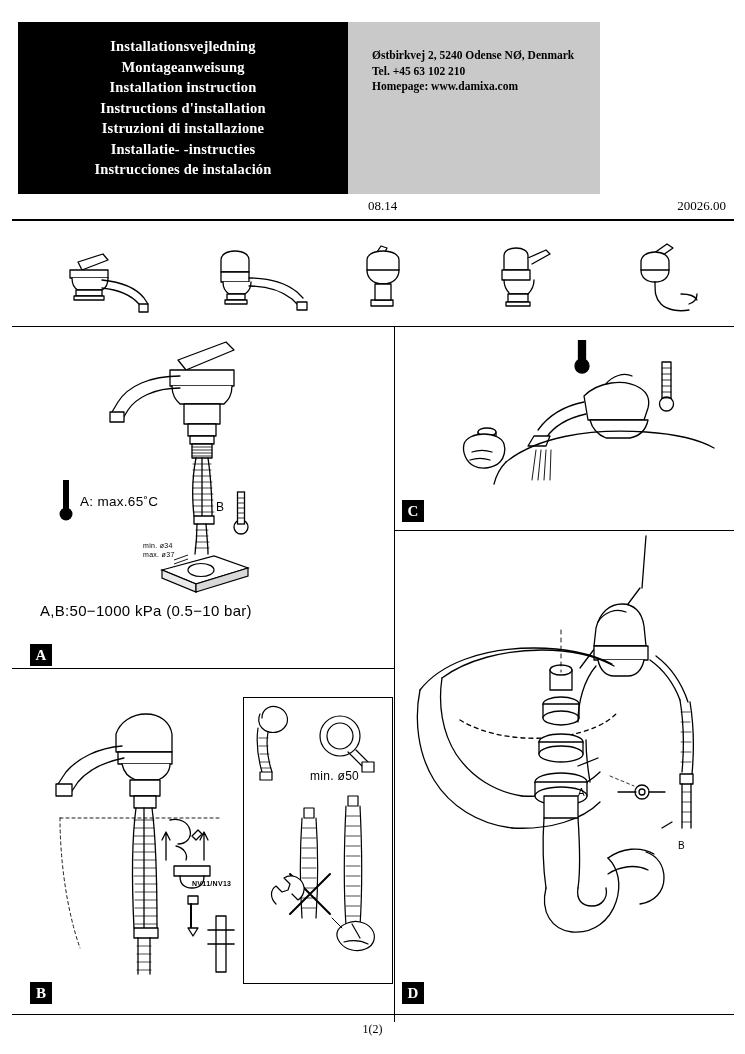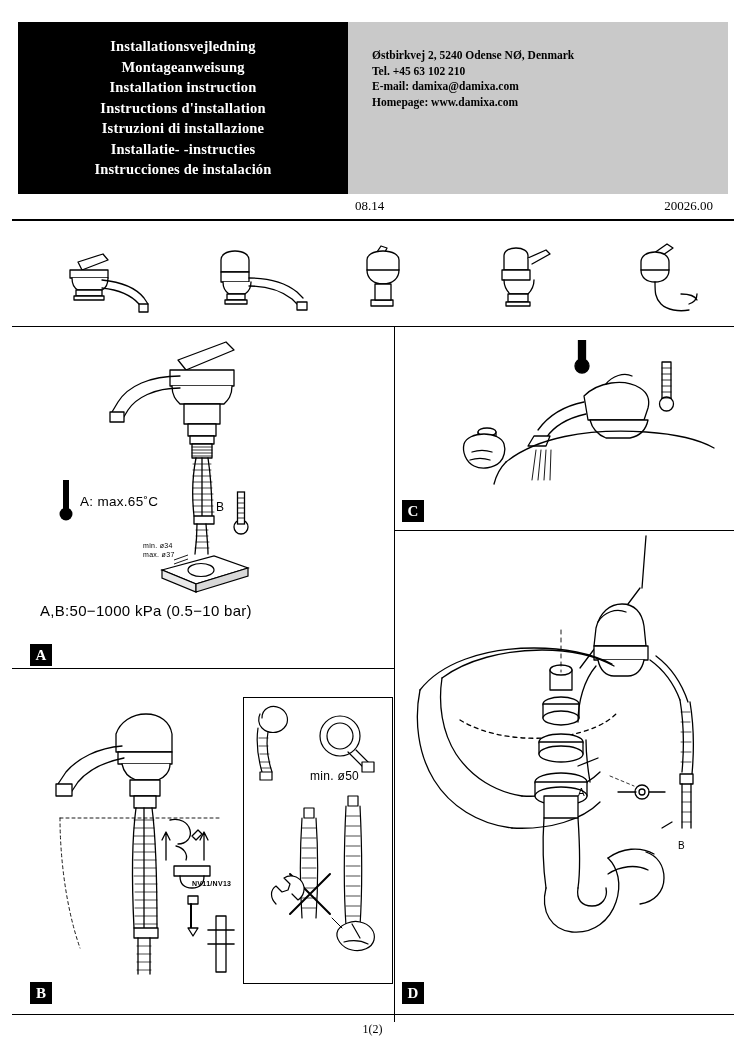--- a/index.html
+++ b/index.html
@@ -16,21 +16,21 @@
     overflow: hidden;
     font-family: "Liberation Serif", serif;
     color: #000;
   }
 
   
   .header {
     position: absolute;
     left: 18px;
     top: 22px;
-    width: 710px;
+    width: 582px;
     height: 172px;
     display: flex;
   }
   .header-left {
     width: 330px;
     background: #000000;
     color: #ffffff;
     display: flex;
     flex-direction: column;
     align-items: center;
@@ -72,21 +72,21 @@
     margin: 12px 0 0 24px;
     font-size: 11.5px;
     font-weight: bold;
     line-height: 15.5px;
     font-family: "Liberation Serif", serif;
   }
 
   
   .meta {
     position: absolute;
-    left: 5px;
+    left: 18px;
     top: 198px;
     width: 710px;
     height: 22px;
     font-size: 13px;
     font-family: "Liberation Serif", serif;
   }
   .meta .date { position: absolute; left: 350px; top: 0; }
   .meta .code { position: absolute; right: 2px; top: 0; }
 
   .rule {
@@ -166,21 +166,20 @@
       <div class="ln">Installation instruction</div>
       <div class="ln">Instructions d'installation</div>
       <div class="ln">Istruzioni di installazione</div>
       <div class="ln">Installatie- -instructies</div>
       <div class="ln">Instrucciones de instalación</div>
     </div>
     <div class="header-right">
       <div class="addr">
         <div>Østbirkvej 2, 5240 Odense NØ, Denmark</div>
         <div>Tel. +45 63 102 210</div>
-        <div>E-mail: damixa@damixa.com</div>
         <div>Homepage: www.damixa.com</div>
       </div>
     </div>
   </div>
 
   <div class="meta">
     <span class="date">08.14</span>
     <span class="code">20026.00</span>
   </div>
 

